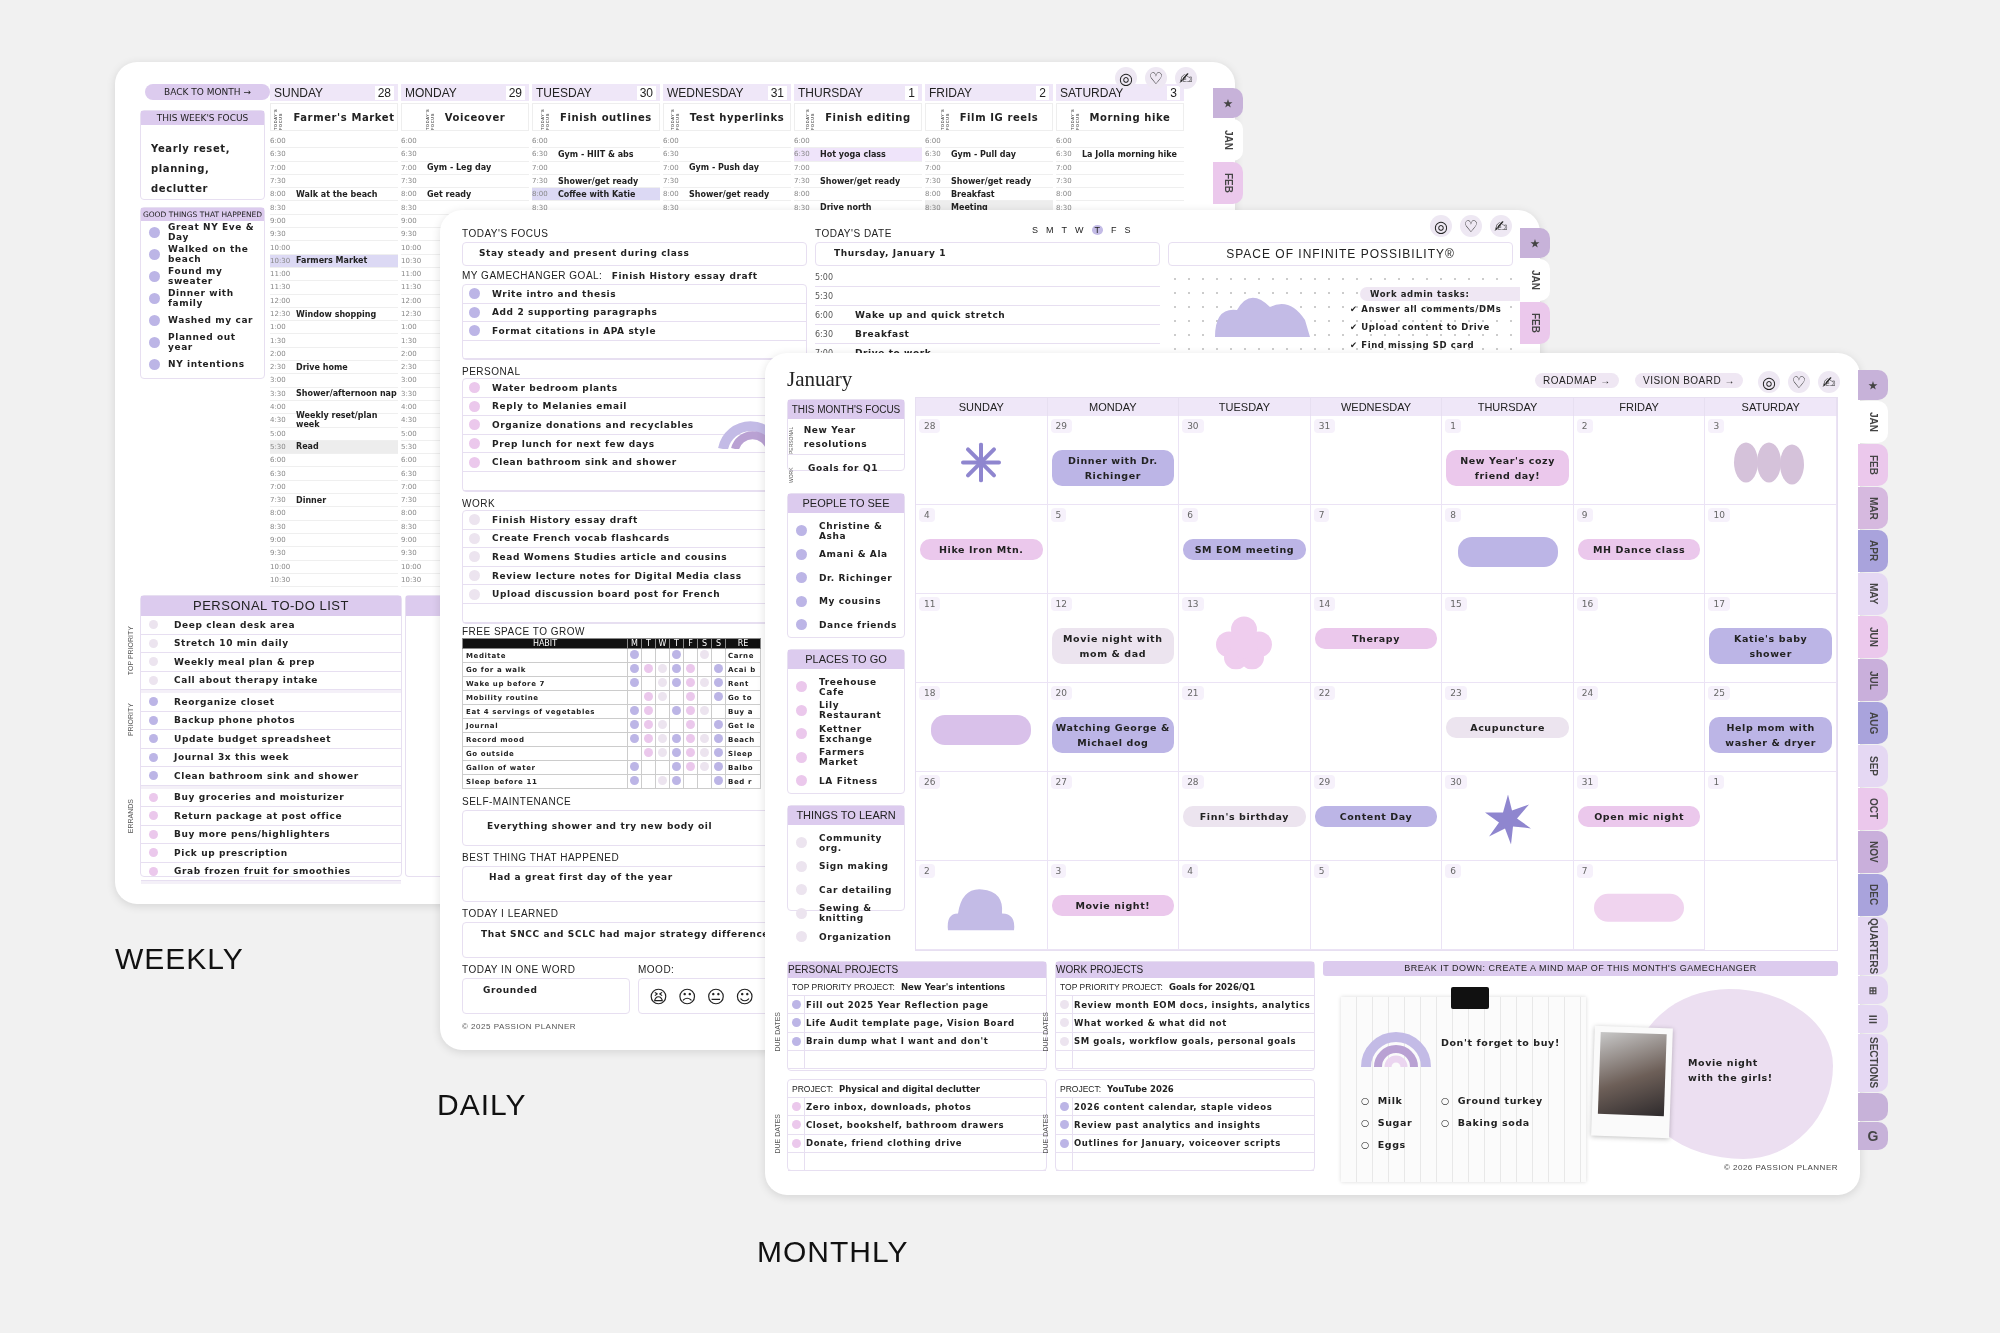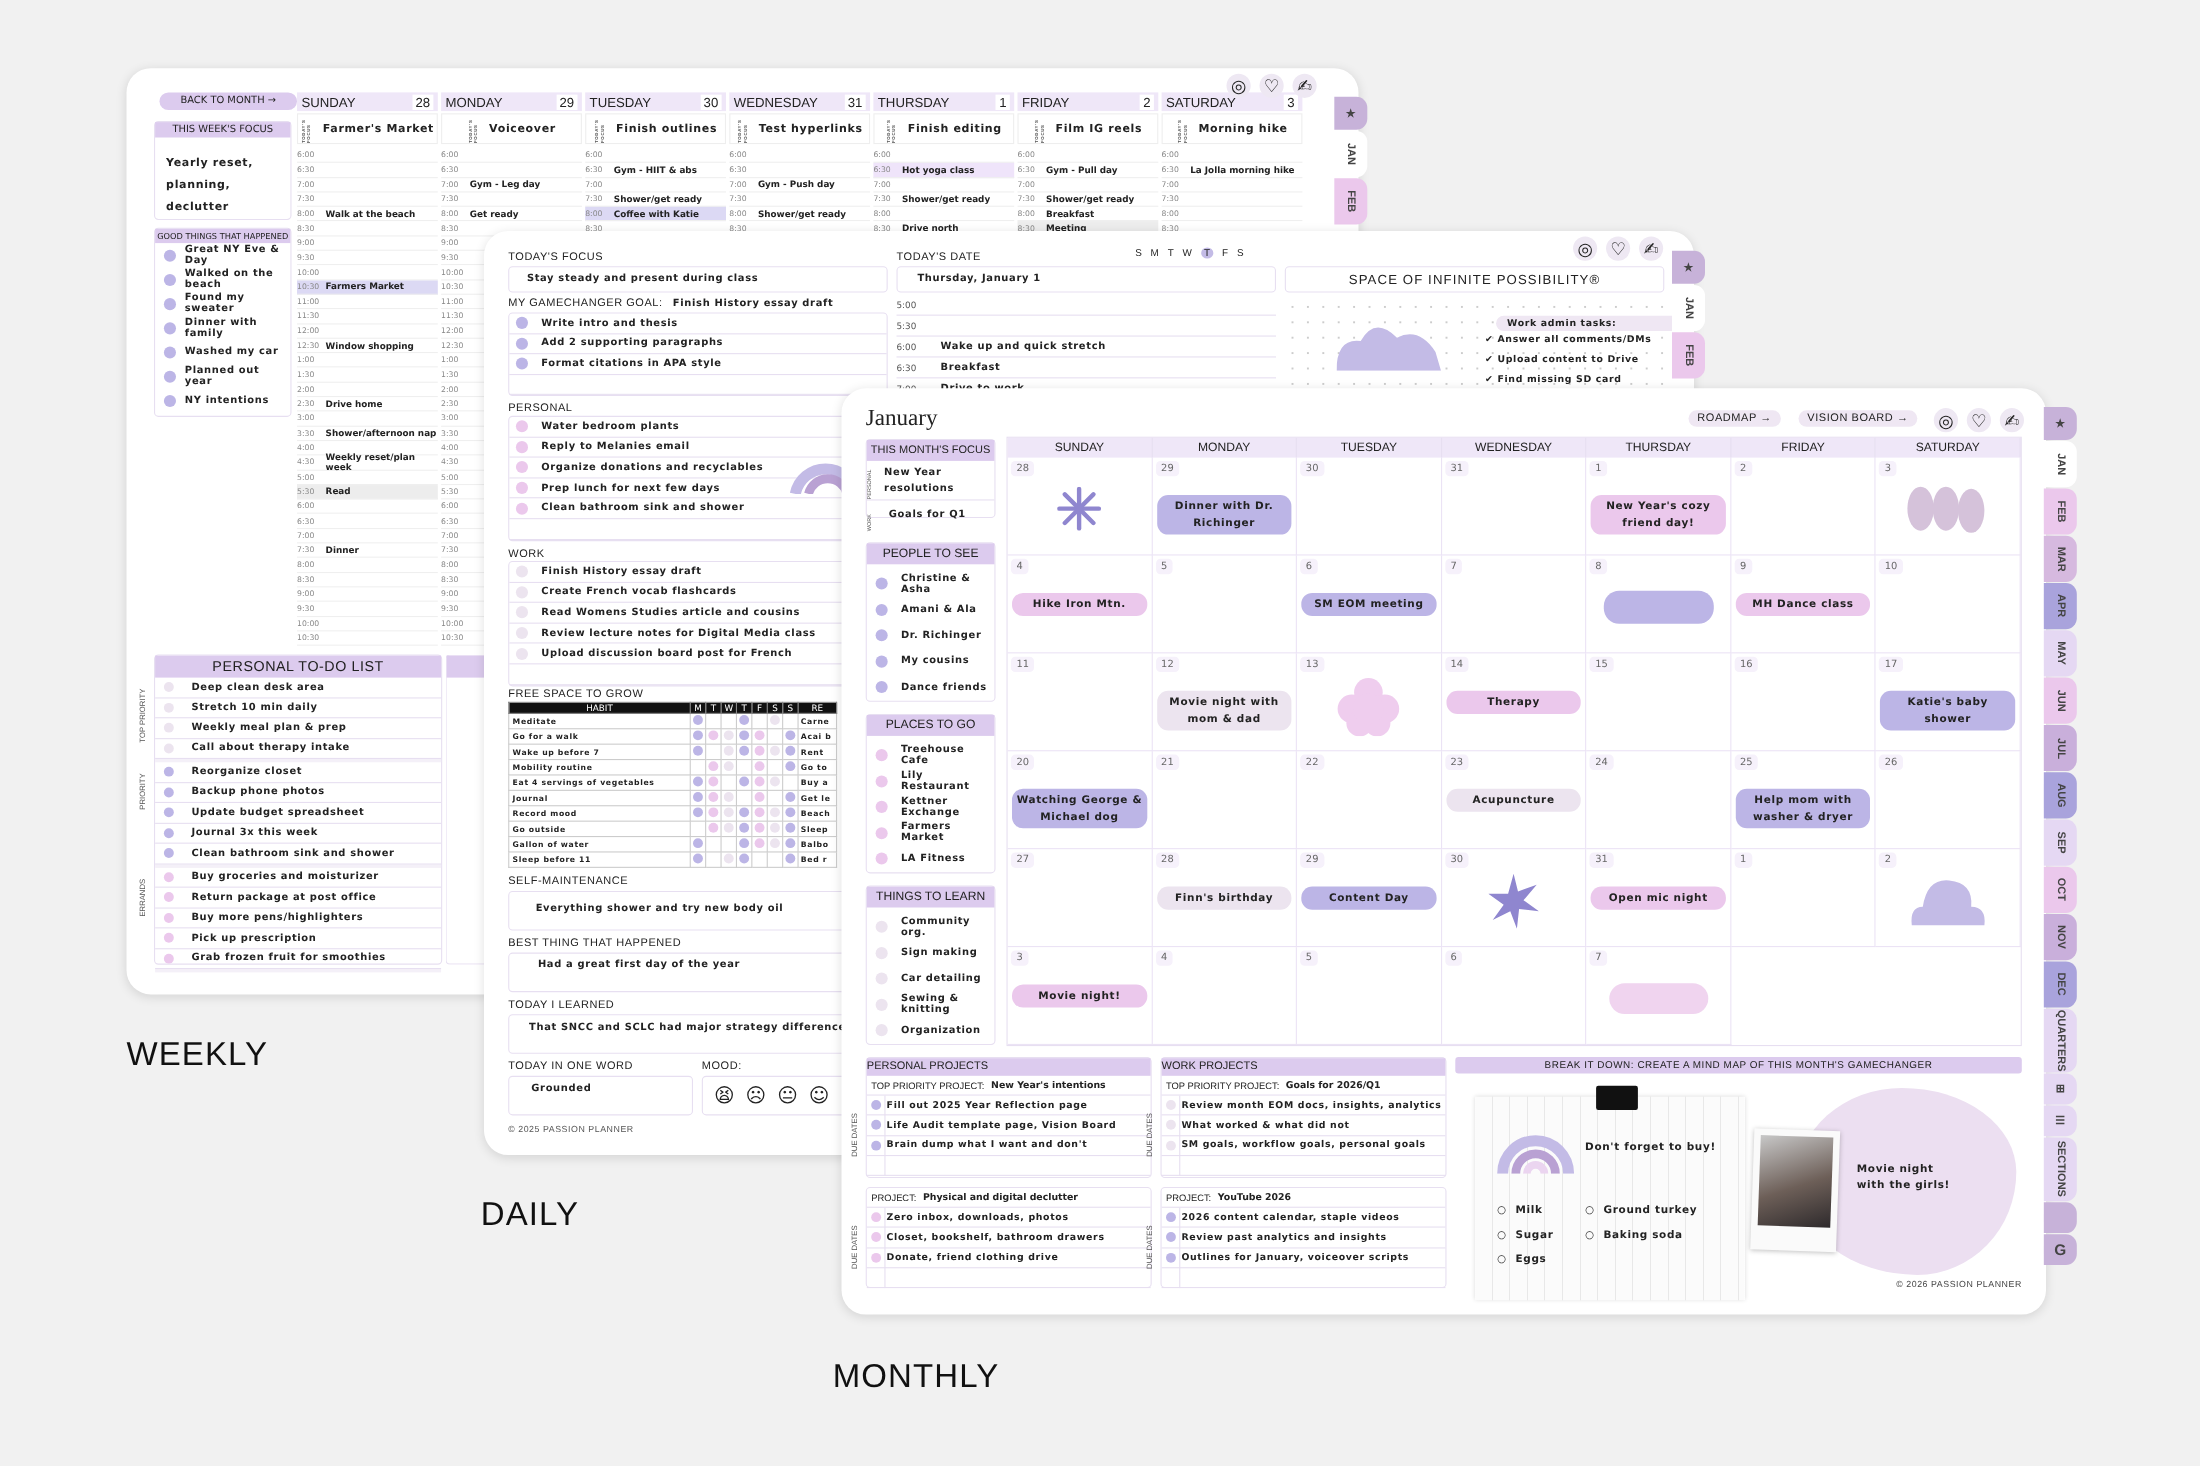--- a/index.html
+++ b/index.html
@@ -1364,21 +1364,21 @@
         <div class="li hw">
           <span class="dot" style="background:#ebc8ec"></span>
           <span>Farmers Market</span>
         </div>
         <div class="li hw">
           <span class="dot" style="background:#ebc8ec"></span>
           <span>LA Fitness</span>
         </div>
       </div>
     </div>
-  <div class="m-side" style="left:22px;top:452px;width:118px;height:145px;">
+  <div class="m-side" style="left:22px;top:452px;width:118px;height:106px;">
       <div class="hd">THINGS TO LEARN</div>
       <div id="learn" style="padding-top:6px">
         <div class="li hw">
           <span class="dot" style="background:#ece4ef"></span>
           <span>Community org.</span>
         </div>
         <div class="li hw">
           <span class="dot" style="background:#ece4ef"></span>
           <span>Sign making</span>
         </div>
@@ -1499,20 +1499,26 @@
         </div>
         <div class="cell">
           <span class="num">15</span>
         </div>
         <div class="cell">
           <span class="num">16</span>
         </div>
         <div class="cell">
           <span class="num">17</span>
           <div class="ev hw" style="background:#bcb5e6">Katie's baby shower</div>
+        </div>
+        <div class="cell">
+          <span class="num">18</span>
+          <div class="deco">
+            <div style="width:100px;height:30px;background:#d9c1ea;border-radius:14px"></div>
+          </div>
         </div>
         <div class="cell">
           <span class="num">20</span>
           <div class="ev hw" style="background:#bcb5e6">Watching George &amp; Michael dog</div>
         </div>
         <div class="cell">
           <span class="num">21</span>
         </div>
         <div class="cell">
           <span class="num">22</span>

